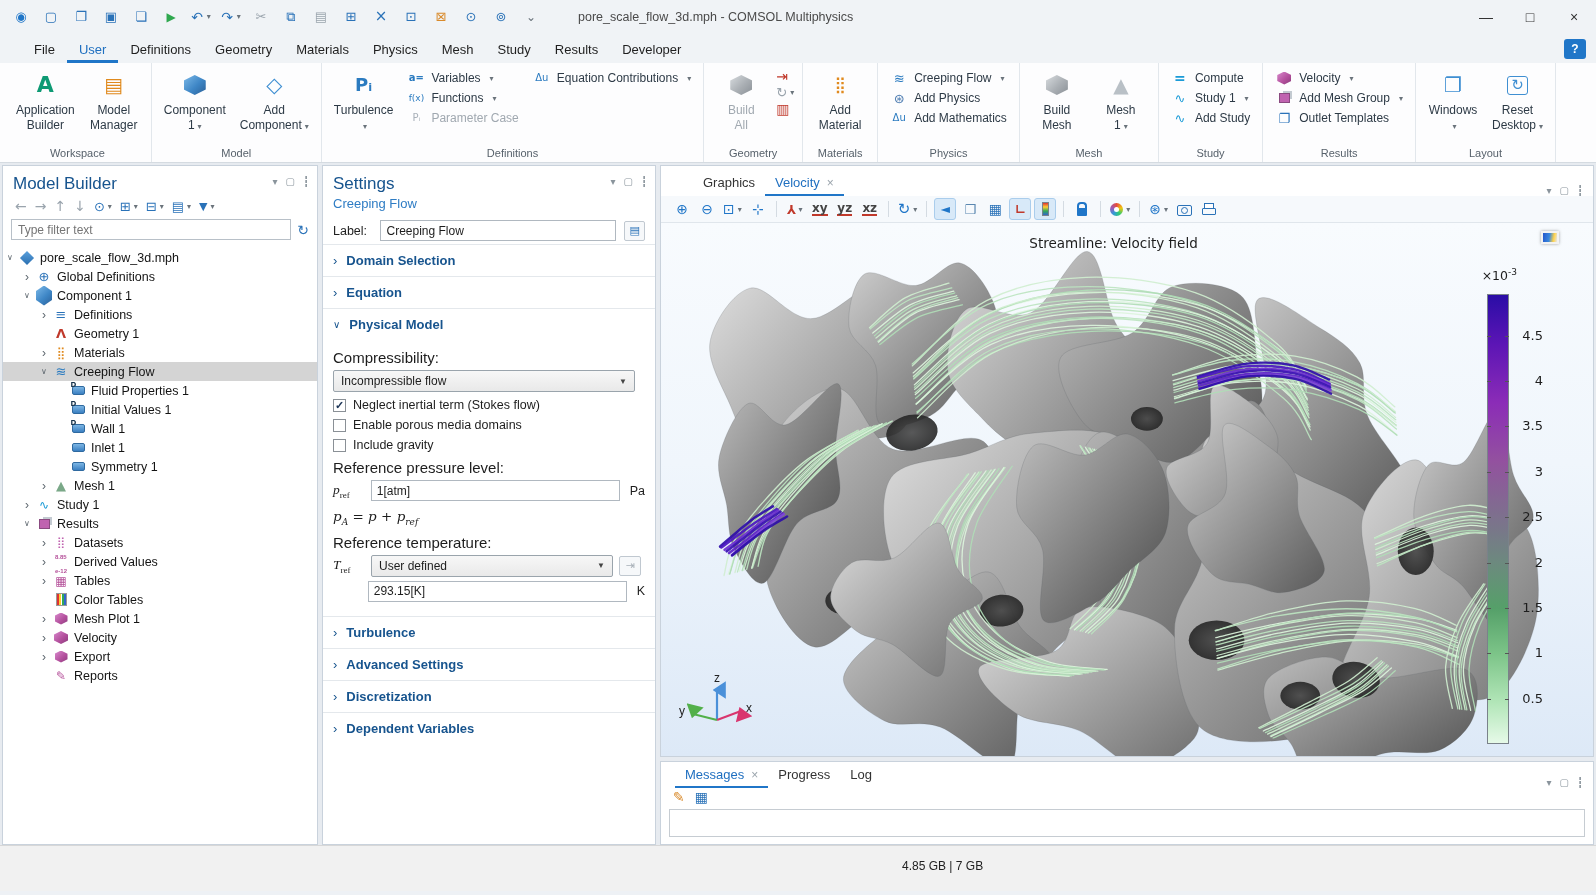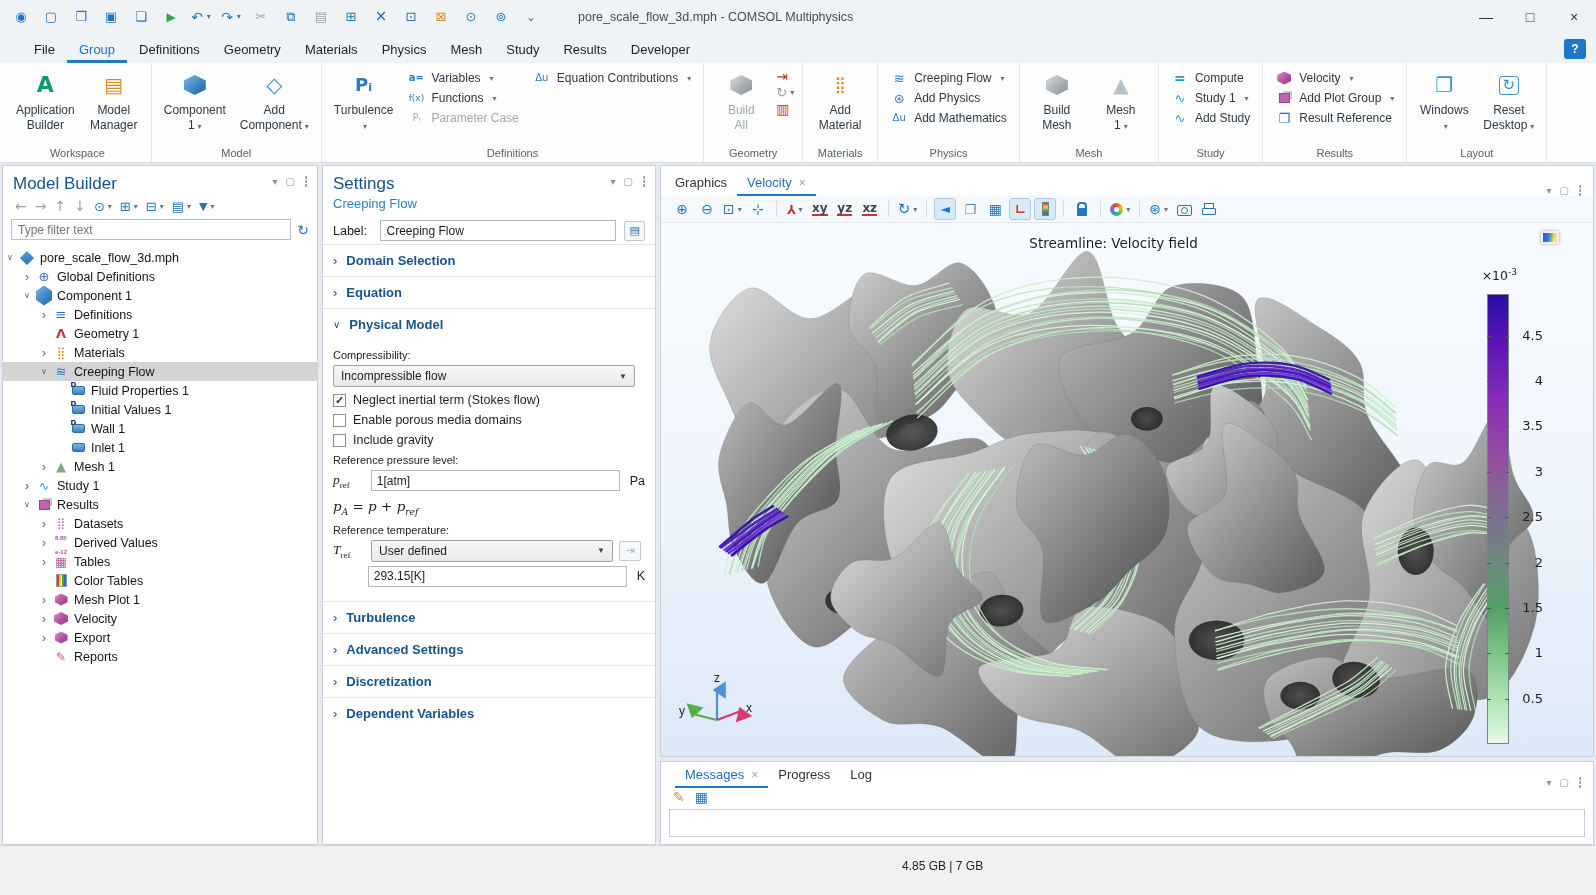--- a/index.html
+++ b/index.html
@@ -89,34 +89,34 @@
 
   
   .set-body { flex:1; overflow:hidden; padding-bottom:14px; }
   .frow { display:flex; align-items:center; padding:3px 10px; gap:8px; }
   .flab { width:42px; font-size:12.5px; }
   .tinput { height:21px; border:1px solid #b0b8c0; font-size:12px; padding:0 5px; font-family:"Liberation Sans",sans-serif; color:#1d1d1d; }
   .sbtn { width:22px; height:20px; border:1px solid #c0c8d0; border-radius:2px; background:#f6f8fa; display:flex; align-items:center; justify-content:center; font-size:11px; color:#2a72b8; }
   .sect { border-top:1px solid #e4e8ec; display:flex; align-items:center; gap:9px; padding:8px 10px; color:#17548e; font-size:13px; font-weight:bold; }
   .sect .chev { font-size:10px; font-weight:normal; }
   .pm-content { padding:2px 10px 10px; }
-  .pmlabel { font-size:11px; margin:7px 0 4px; }
+  .pmlabel { font-size:15px; margin:7px 0 4px; }
   .dd { height:22px; background:linear-gradient(#f7f7f7,#e9e9e9); border:1px solid #9aa4ac; border-radius:2px; display:flex; align-items:center; padding:0 7px; font-size:12px; }
   .dd .ddcaret { margin-left:auto; font-size:8px; color:#444; padding-left:8px; }
   .chkrow { display:flex; align-items:center; gap:7px; margin:6px 0; font-size:12.5px; }
   .chk { width:13px; height:13px; border:1px solid #8a9096; background:#fff; display:flex; align-items:center; justify-content:center; font-size:11px; color:#1d3557; font-weight:bold; }
   .symrow { display:flex; align-items:center; gap:6px; margin:4px 0; }
   .msym { width:32px; font-family:Liberation Serif, serif; font-style:italic; font-size:13.5px; }
   .msym sub { font-style:normal; font-size:9px; }
   .unit { font-size:12.5px; margin-left:4px; }
   .eqline { font-family:"DejaVu Serif", serif; font-style:italic; font-size:13.5px; margin:7px 0; }
   .eqline sub { font-size:9px; }
 
   
-  .gtabs { display:flex; align-items:flex-end; padding-left:4px; background:#fff; height:30px; flex:0 0 30px; }
+  .gtabs { display:flex; align-items:flex-end; padding-left:32px; background:#fff; height:30px; flex:0 0 30px; }
   .gtab { display:flex; align-items:center; gap:7px; padding:5px 10px 6px; font-size:13px; color:#333; }
   .gtab.active { color:#1f6fc0; border-bottom:2px solid #2076c8; padding-bottom:4px; }
   .gtab .x { color:#9aa4ac; font-size:12px; }
   .gtabs .pcorner { padding:6px 10px 0 0; }
   .gtoolbar { height:27px; flex:0 0 27px; background:#f6f9fc; border-bottom:1px solid #e0e6ec; display:flex; align-items:center; padding-left:10px; gap:3px; }
   .gbtn { min-width:22px; height:22px; display:flex; align-items:center; justify-content:center; border-radius:3px; padding:0 2px; }
   .gbtn.active { background:#d8e9f8; border:1px solid #aacdec; }
   .gsep { width:1px; height:16px; background:#d4dbe2; margin:0 4px; }
   .plane { font-size:9px; font-weight:bold; color:#3a4754; border-bottom:2px solid #c0392b; }
   .canvas { flex:1; position:relative; background:linear-gradient(180deg,#f8fbfe 0%,#f0f6fc 45%,#dde9f7 100%); overflow:hidden; }
@@ -204,21 +204,21 @@
   <div class="wincontrols" id="wincontrols">
       <div class="wc">—</div>
       <div class="wc">□</div>
       <div class="wc">×</div>
     </div>
 </div>
 
 <div class="menurow">
   <div id="menutabs" style="display:flex">
       <div class="mtab">File</div>
-      <div class="mtab active">Group</div>
+      <div class="mtab active">User</div>
       <div class="mtab">Definitions</div>
       <div class="mtab">Geometry</div>
       <div class="mtab">Materials</div>
       <div class="mtab">Physics</div>
       <div class="mtab">Mesh</div>
       <div class="mtab">Study</div>
       <div class="mtab">Results</div>
       <div class="mtab">Developer</div>
     </div>
   <div class="helpbtn">?</div>
@@ -438,28 +438,28 @@
             <span class="sico">
               <span class="ic cube cube-m " style="width: 14px; height: 13px;"></span>
             </span>
             <span>Velocity</span>
             <span class="caret">▾</span>
           </div>
           <div class="rsm">
             <span class="sico">
               <span class="ic stk "></span>
             </span>
-            <span>Add Plot Group</span>
+            <span>Add Mesh Group</span>
             <span class="caret">▾</span>
           </div>
           <div class="rsm">
             <span class="sico">
               <span class="ic  " style="color: rgb(42, 114, 184); font-size: 13px;">❐</span>
             </span>
-            <span>Result Reference</span>
+            <span>Outlet Templates</span>
           </div>
         </div>
       </div>
       <div class="rgroup-label">Results</div>
     </div>
     <div class="rgroup">
       <div class="rgroup-items">
         <div class="rlg">
           <div class="rico">
             <span class="ic  " style="color: rgb(63, 143, 210); font-size: 20px;">❐</span>
@@ -608,20 +608,27 @@
             <span class="ic bnode badge "></span>
           </span>
           <span class="tlabel">Wall 1</span>
         </div>
         <div class="trow">
           <span style="width: 67px; flex: 0 0 67px;"></span>
           <span class="tico">
             <span class="ic bnode "></span>
           </span>
           <span class="tlabel">Inlet 1</span>
+        </div>
+        <div class="trow">
+          <span style="width: 67px; flex: 0 0 67px;"></span>
+          <span class="tico">
+            <span class="ic bnode "></span>
+          </span>
+          <span class="tlabel">Symmetry 1</span>
         </div>
         <div class="trow">
           <span class="texp" style="left: 36px; font-size: 12px;">›</span>
           <span style="width: 50px; flex: 0 0 50px;"></span>
           <span class="tico">
             <span class="ic  " style="color: rgb(122, 168, 136); font-size: 13px;">▲</span>
           </span>
           <span class="tlabel">Mesh 1</span>
         </div>
         <div class="trow">

